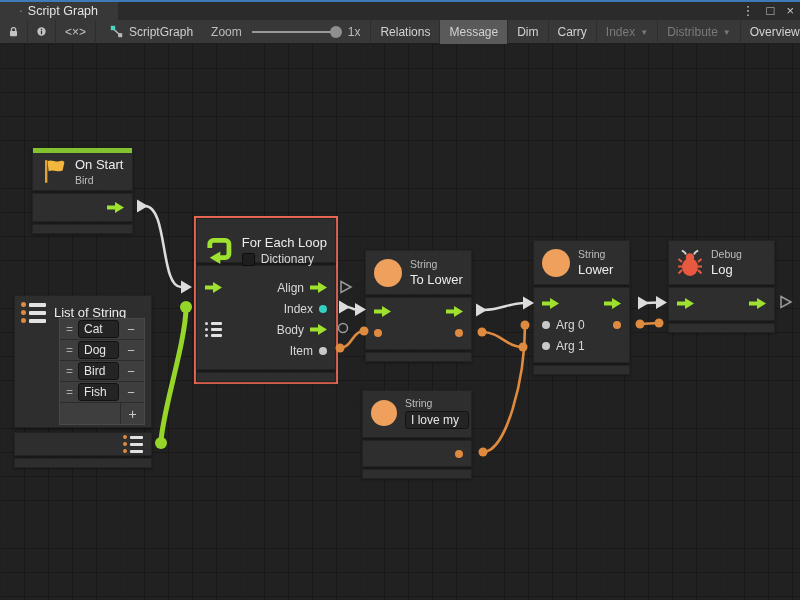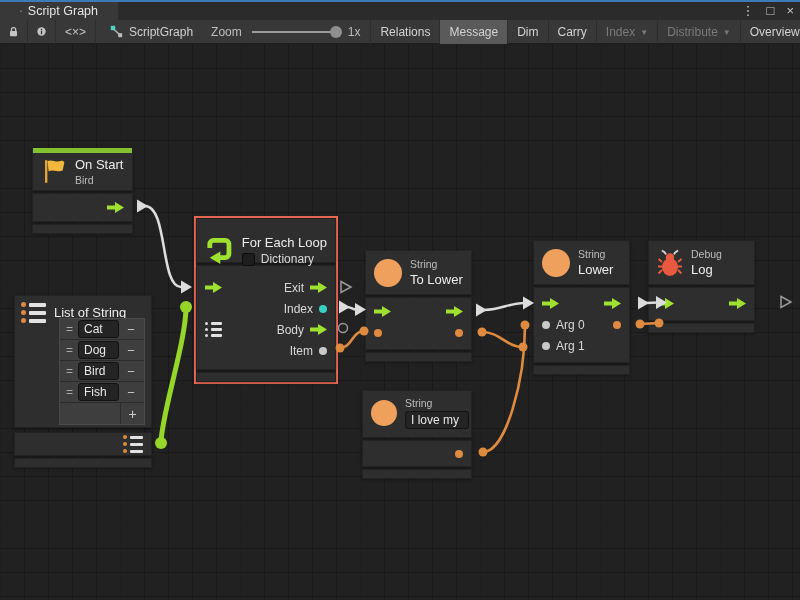--- a/index.html
+++ b/index.html
@@ -287,21 +287,21 @@
         </div>
       </div>
       <div class="sec" style="padding:11px 0 8px 0;">
         <div class="prow">
           <span class="pl">
               <svg class="pa">
                 <use href="#i-arrow"></use>
               </svg>
             </span>
           <span class="pr">
-            <span class="plabel">Exit</span>
+            <span class="plabel">Align</span>
             <svg class="pa">
                 <use href="#i-arrow"></use>
               </svg>
           </span>
         </div>
         <div class="prow">
           <span class="pr">
             <span class="plabel">Index</span>
             <span class="dot teal sm"></span>
           </span>
@@ -430,21 +430,21 @@
         <div class="prow">
           <span class="pl">
             <span class="dot white sm"></span>
             <span class="plabel">Arg 1</span>
           </span>
         </div>
       </div>
       <div class="sec ftr"></div>
     </div>
 
-    <div class="node" style="left:648px; top:196px; width:107px;">
+    <div class="node" style="left:668px; top:196px; width:107px;">
       <div class="sec" style="height:45px;">
         <div class="hdr" style="padding:6px 8px;">
           <svg width="26" height="28" viewBox="0 0 26 28">
             <path d="M5 13 L1.5 10 M5 17.5 H1 M5 21 L1.5 24.5 M21 13 L24.5 10 M21 17.5 H25 M21 21 L24.5 24.5" stroke="#E8593F" stroke-width="2" fill="none"></path>
             <path d="M9 5.5 Q8 2.5 4.8 1.6 M17 5.5 Q18 2.5 21.2 1.6" stroke="#CFCFCF" stroke-width="2" fill="none"></path>
             <circle cx="13" cy="8.5" r="4.2" fill="#E8593F"></circle>
             <ellipse cx="13" cy="18" rx="8" ry="9" fill="#E8593F"></ellipse>
           </svg>
           <div class="titles">
             <span class="kind">Debug</span>

